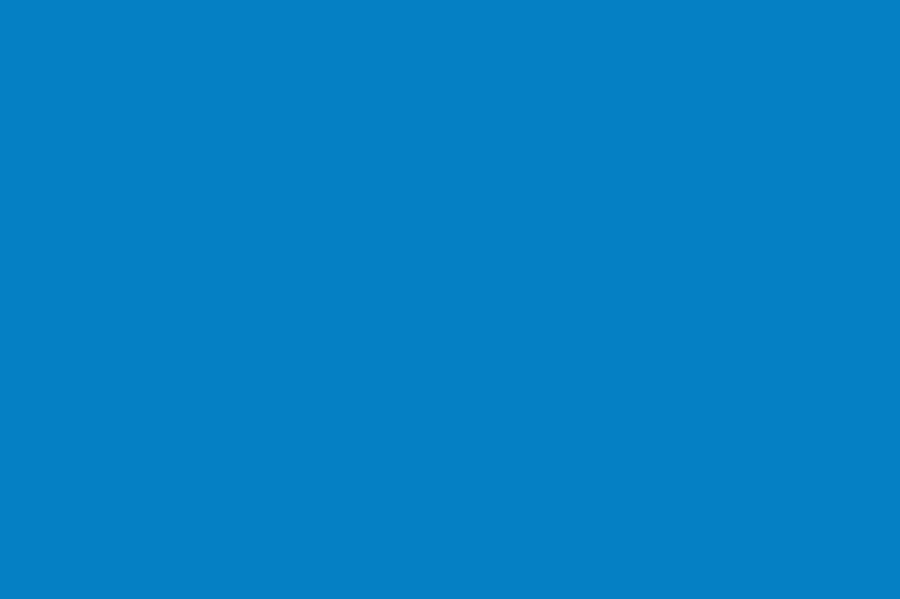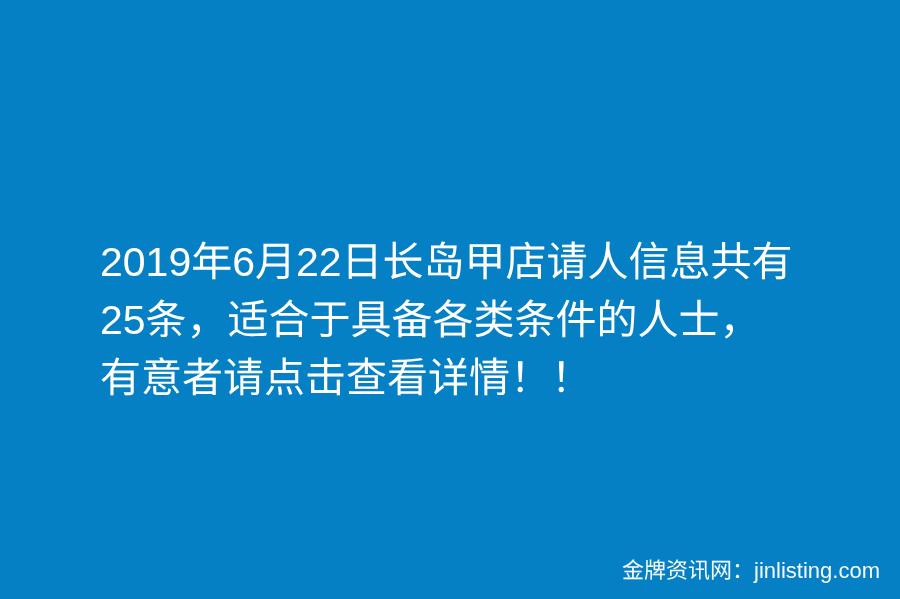--- a/index.html
+++ b/index.html
@@ -67,17 +67,15 @@
     white-space: nowrap;
     opacity: 0.97;
   }
 </style>
 </head>
 <body>
 
 <div class="poster">
 
 
-  <p class="poster-body">2019年6月22日长岛甲店请人信息共有25条，适合于具备各类条件的人士，有意者请点击查看详情！！</p>
 
-  <div class="poster-footer">金牌资讯网：jinlisting.com</div>
 
 </div>
 
 </body></html>

